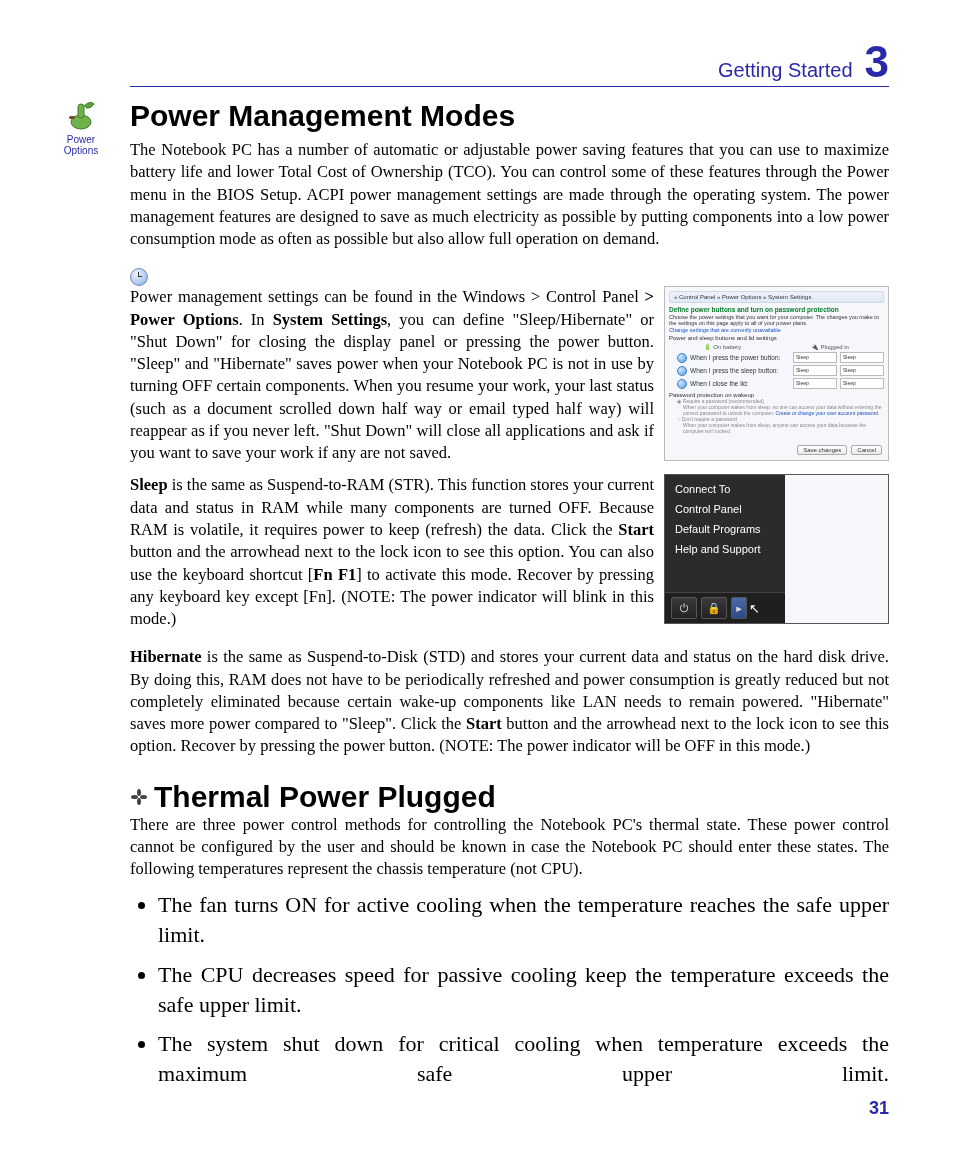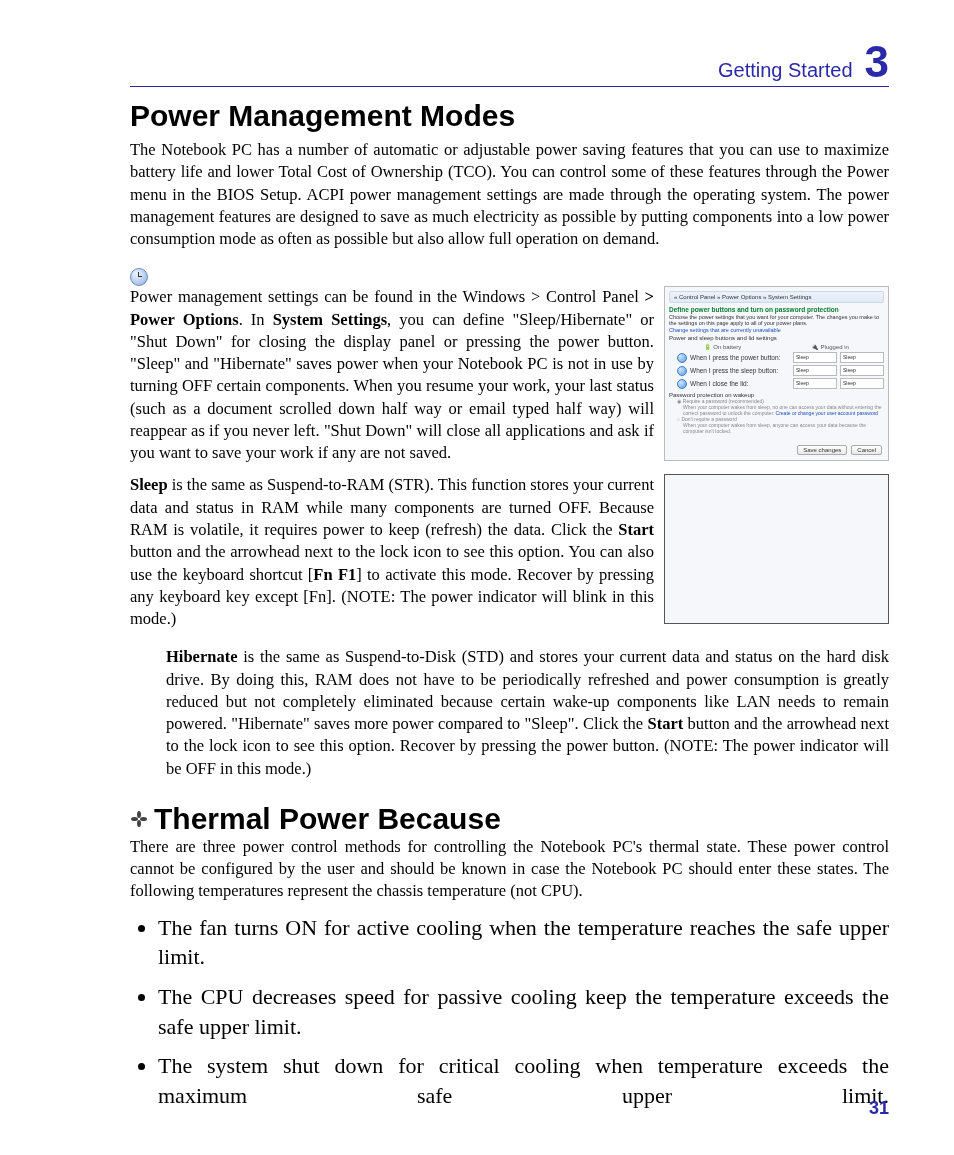--- a/index.html
+++ b/index.html
@@ -185,20 +185,30 @@
   .fan-icon span:nth-child(2){transform:rotate(90deg);}
   .fan-icon span:nth-child(3){transform:rotate(180deg);}
   .fan-icon span:nth-child(4){transform:rotate(270deg);}
   .bold { font-weight: bold; }
 </style>
 </head>
 <body>
 
 <div class="page">
 
+  <div class="left-icon-block" style="top:96px;">
+    <svg width="36" height="36" viewBox="0 0 36 36">
+      <ellipse cx="18" cy="26" rx="10" ry="7" fill="#6fb24a" stroke="#3e7a2a"></ellipse>
+      <rect x="15" y="8" width="6" height="14" rx="3" fill="#6fb24a" stroke="#3e7a2a"></rect>
+      <path d="M21 10 q6 -6 10 -2 q-3 5 -8 4" fill="#5aa33a" stroke="#3e7a2a"></path>
+      <rect x="6" y="20" width="6" height="3" rx="1.5" fill="#7a4a20"></rect>
+    </svg>
+    <div>Power</div>
+    <div>Options</div>
+  </div>
 
   <div class="header-row">
     <span class="header-title">Getting Started</span>
     <span class="header-num">3</span>
   </div>
 
   <div class="content">
 
     <h2 class="section" style="margin-top:12px;">Power Management Modes</h2>
     <p class="body">The Notebook PC has a number of automatic or adjustable power saving features that you can use to maximize battery life and lower Total Cost of Ownership (TCO). You can control some of these features through the Power menu in the BIOS Setup. ACPI power management settings are made through the operating system. The power management features are designed to save as much electricity as possible by putting components into a low power consumption mode as often as possible but also allow full operation on demand.</p>
@@ -244,38 +254,52 @@
         <span class="cp-btn">Save changes</span>
         <span class="cp-btn">Cancel</span>
       </div>
     </div>
 
     <p class="body">
       <span>Power management settings can be found in the Windows &gt; Control Panel </span><span class="bold">&gt; Power Options</span><span>. In </span><span class="bold">System Settings</span><span>, you can define "Sleep/Hibernate" or "Shut Down" for closing the display panel or pressing the power button. "Sleep" and "Hibernate" saves power when your Notebook PC is not in use by turning OFF certain components. When you resume your work, your last status (such as a document scrolled down half way or email typed half way) will reappear as if you never left. "Shut Down" will close all applications and ask if you want to save your work if any are not saved.</span>
     </p>
 
     <div class="float-img start-menu" style="clear:right;">
+      <div class="sm-left">
+        <div class="sm-left-items">
+          <div class="mi">Connect To</div>
+          <div class="mi">Control Panel</div>
+          <div class="mi">Default Programs</div>
+          <div class="mi">Help and Support</div>
+        </div>
+        <div class="sm-bottom">
+          <div class="sm-bbtn">⏻</div>
+          <div class="sm-bbtn">🔒</div>
+          <div class="sm-bbtn" style="width:14px;background:linear-gradient(#4a6aa8,#2a4a88);">▸</div>
+          <span style="color:#fff;font-size:13px;margin-left:-2px;">↖</span>
+        </div>
+      </div>
     </div>
 
     <p class="body">
       <span class="bold">Sleep</span><span> is the same as Suspend-to-RAM (STR). This function stores your current data and status in RAM while many components are turned OFF. Because RAM is volatile, it requires power to keep (refresh) the data. Click the </span><span class="bold">Start</span><span> button and the arrowhead next to the lock icon to see this option. You can also use the keyboard shortcut [</span><span class="bold">Fn F1</span><span>] to activate this mode. Recover by pressing any keyboard key except [Fn]. (NOTE: The power indicator will blink in this mode.)</span>
     </p>
 
-    <p class="body" style="clear:both;padding-top:6px;margin-left:36px;">
+    <p class="body" style="clear:both;padding-top:6px;">
       <span class="bold">Hibernate</span><span> is the same as  Suspend-to-Disk (STD) and stores your current data and status on the hard disk drive. By doing this, RAM does not have to be periodically refreshed and power consumption is greatly reduced but not completely eliminated because certain wake-up components like LAN needs to remain powered. "Hibernate" saves more power compared to "Sleep". Click the </span><span class="bold">Start</span><span> button and the arrowhead next to the lock icon to see this option. Recover by pressing the power button. (NOTE: The power indicator will be OFF in this mode.)</span>
     </p>
 
     <div class="section-row" style="margin-top:22px;">
       <span class="fan-icon">
           <span></span>
           <span></span>
           <span></span>
           <span></span>
         </span>
-      <h2 class="section" style="margin:0;">Thermal Power Because</h2>
+      <h2 class="section" style="margin:0;">Thermal Power Plugged</h2>
     </div>
     <p class="body">There are three power control methods for controlling the Notebook PC's thermal state. These power control cannot be configured by the user and should be known in case the Notebook PC should enter these states. The following temperatures represent the chassis temperature (not CPU).</p>
     <ul class="bullets">
       <li>The fan turns ON for active cooling when the temperature reaches the safe upper limit.</li>
       <li>The CPU decreases speed for passive cooling keep the temperature exceeds the safe upper limit.</li>
       <li style="text-align-last:justify;">The system shut down for critical cooling when temperature exceeds the maximum safe upper limit.</li>
     </ul>
 
   </div>
 

